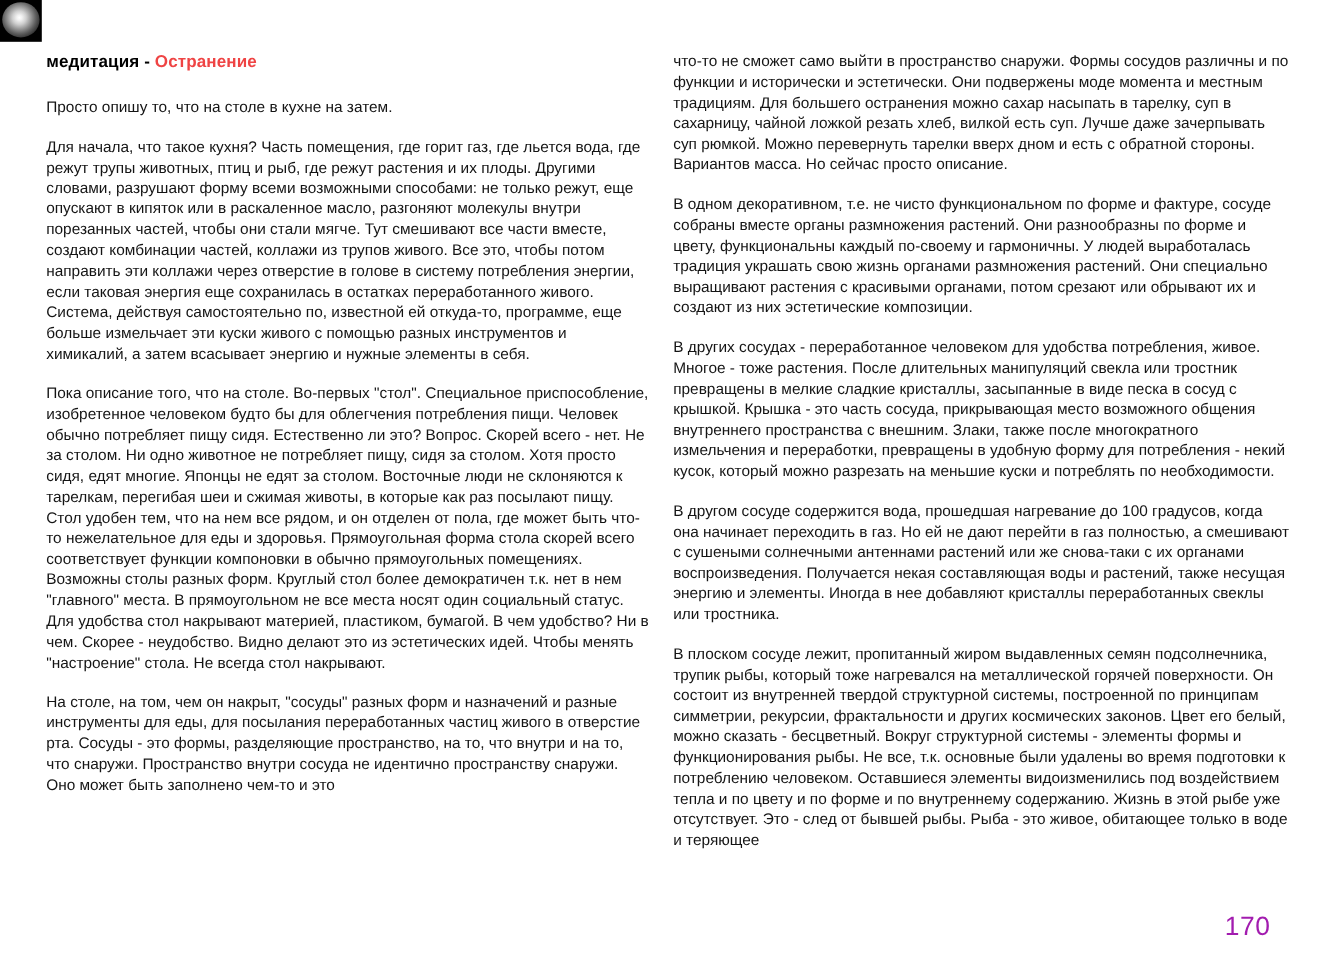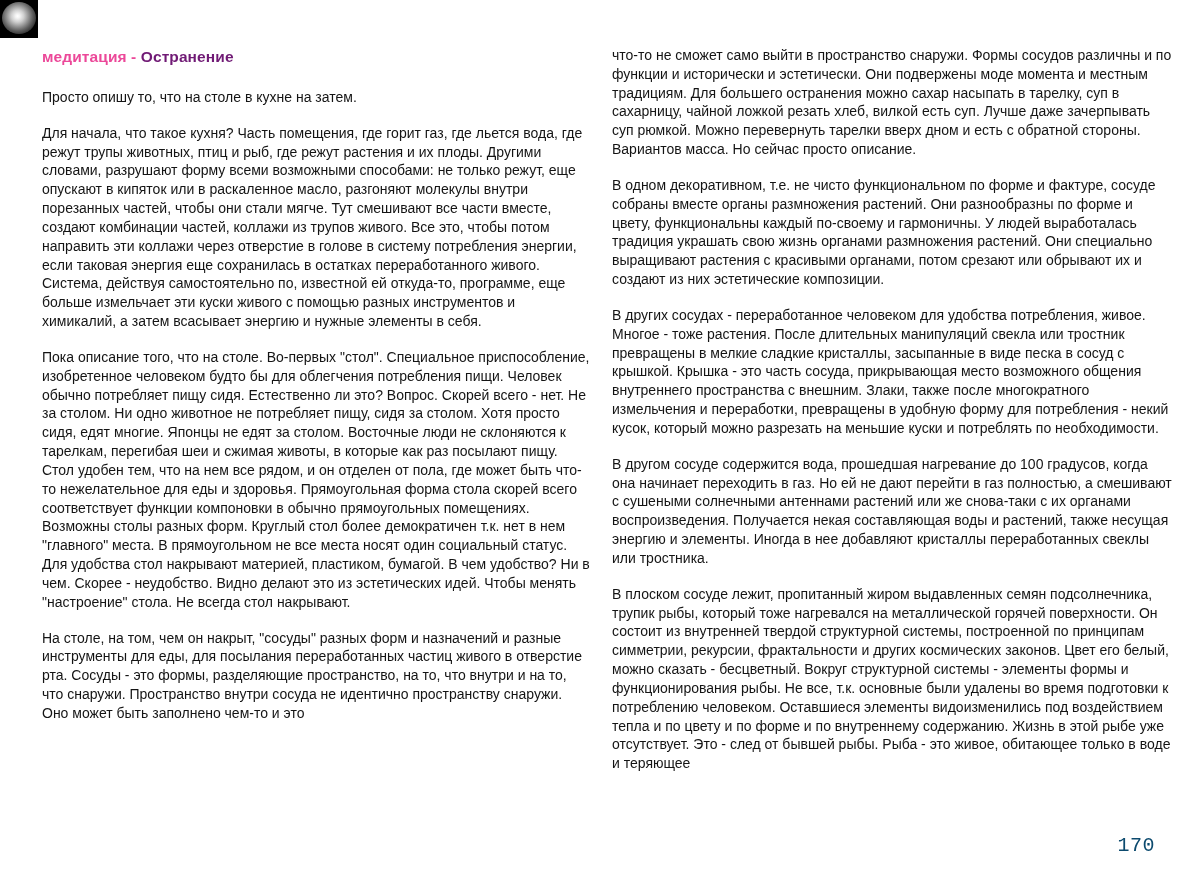--- a/index.html
+++ b/index.html
@@ -58,22 +58,22 @@
   #doc-heading {
     position: absolute;
     left: 42px;
     top: 48px;
     font-size: 15.5px;
     font-weight: bold;
     letter-spacing: 0.1px;
     line-height: 1.2;
     white-space: nowrap;
   }
-  #doc-heading .hd-plain { color: #ec4899; }
-  #doc-heading .hd-accent { color: #701a75; }
+  #doc-heading .hd-plain { color: #000000; }
+  #doc-heading .hd-accent { color: #ef4444; }
 
   
   .col {
     position: absolute;
     top: 46px;
     font-size: 14px;
     line-height: 1.345;
     color: #141414;
     text-align: left;
   }
@@ -90,24 +90,24 @@
   .para {
     margin: 0 0 17px 0;
   }
   .para:last-child { margin-bottom: 0; }
 
   
   #page-number {
     position: absolute;
     right: 45px;
     bottom: 20px;
-    font-size: 20px;
-    color: #0c4a6e;
+    font-size: 24px;
+    color: #a21caf;
     letter-spacing: 0.5px;
-    font-family: Liberation Mono, monospace;
+    font-family: Liberation Sans, sans-serif;
   }
 </style>
 </head>
 <body>
 
 <div id="page">
 
   <div id="orb-mark">
     <div class="orb-glow"></div>
   </div>

